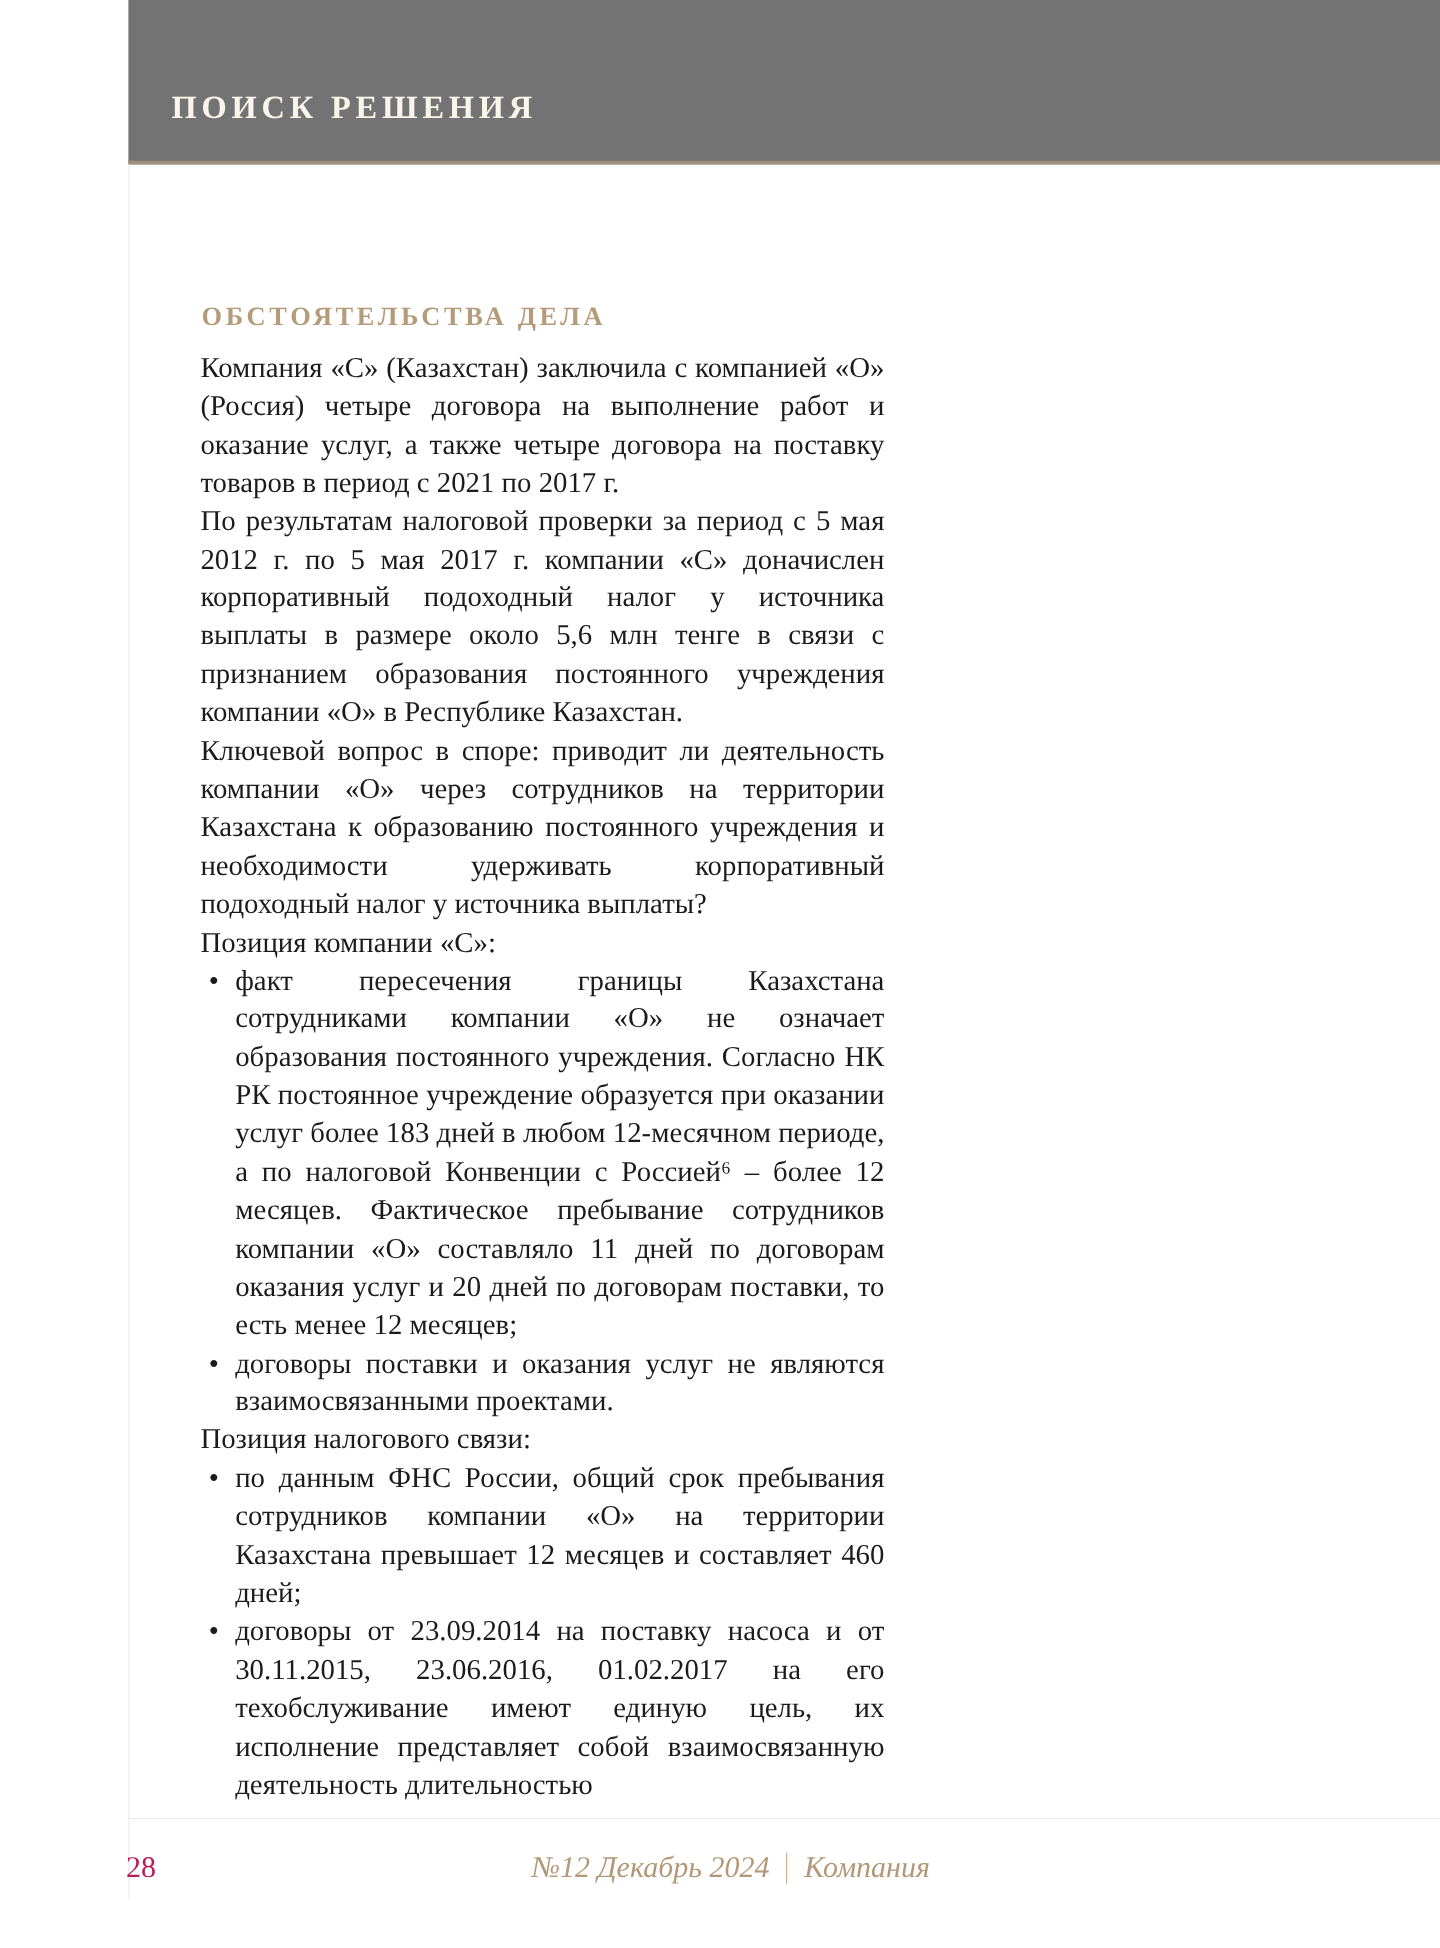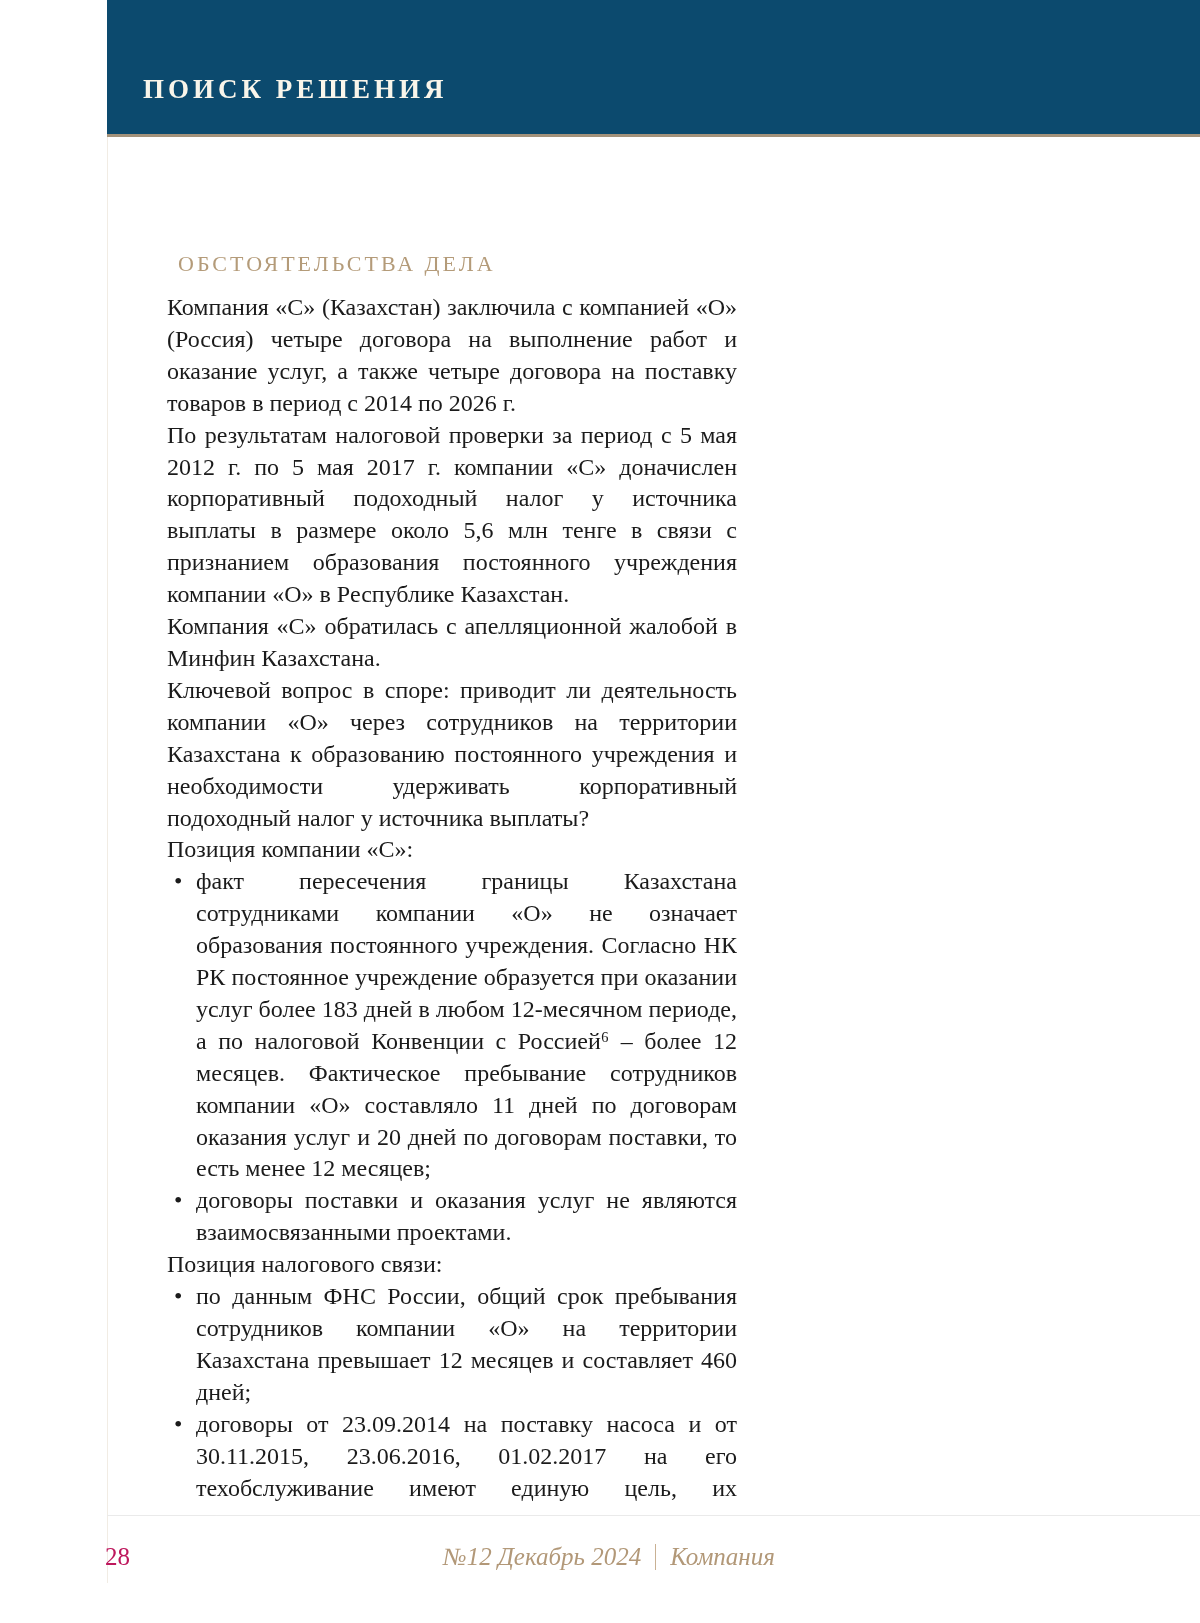--- a/index.html
+++ b/index.html
@@ -16,21 +16,21 @@
     color: #1b1b1b;
   }
 
   
   .band {
     position: absolute;
     left: 107px;
     top: 0;
     right: 0;
     height: 134px;
-    background: #0c4a6e;
+    background: #737373;
     border-bottom: 3px solid #a3927b;
     text-decoration: underline;
   }
   .band-title {
     position: absolute;
     left: 36px;
     top: 74px;
     font-size: 27px;
     font-weight: bold;
     letter-spacing: 4px;
@@ -51,23 +51,23 @@
   
   .content {
     position: absolute;
     left: 167px;
     top: 251px;
     width: 570px;
     height: 1254px;
     overflow: hidden;
   }
   .section-heading {
-    margin: 0 0 15px 11px;
+    margin: 0 0 15px 1px;
     font-size: 22px;
-    font-weight: normal;
+    font-weight: bold;
     letter-spacing: 3px;
     color: #b49b79;
     white-space: nowrap;
   }
   .para {
     margin: 0;
     text-align: justify;
     font-size: 24px;
     line-height: 31.9px;
     hyphens: auto;
@@ -133,23 +133,22 @@
 
 <div class="band">
   <div class="band-title">ПОИСК РЕШЕНИЯ</div>
 </div>
 
 <div class="page-edge"></div>
 
 <div class="content">
   <h2 class="section-heading">ОБСТОЯТЕЛЬСТВА ДЕЛА</h2>
   <div>
-      <p class="para">Компания «С» (Казахстан) заключила с компанией «О» (Россия) четыре договора на выполнение работ и оказание услуг, а также четыре договора на поставку товаров в период с 2014 по 2026 г.</p>
+      <p class="para">Компания «С» (Казахстан) заключила с компанией «О» (Россия) четыре договора на выполнение работ и оказание услуг, а также четыре договора на поставку товаров в период с 2021 по 2017 г.</p>
       <p class="para">По результатам налоговой проверки за период с 5 мая 2012 г. по 5 мая 2017 г. компании «С» доначислен корпоративный подоходный налог у источника выплаты в размере около 5,6 млн тенге в связи с признанием образования постоянного учреждения компании «О» в Республике Казахстан.</p>
-      <p class="para">Компания «С» обратилась с апелляционной жалобой в Минфин Казахстана.</p>
       <p class="para">Ключевой вопрос в споре: приводит ли деятельность компании «О» через сотрудников на территории Казахстана к образованию постоянного учреждения и необходимости удерживать корпоративный подоходный налог у источника выплаты?</p>
       <p class="para">Позиция компании «С»:</p>
       <ul class="bullets">
         <li><span class="bullet-marker">•</span>факт пересечения границы Казахстана сотрудниками компании «О» не означает образования постоянного учреждения. Согласно НК РК постоянное учреждение образуется при оказании услуг более 183 дней в любом 12-месячном периоде, а по налоговой Конвенции с Россией⁶ – более 12 месяцев. Фактическое пребывание сотрудников компании «О» составляло 11 дней по договорам оказания услуг и 20 дней по договорам поставки, то есть менее 12 месяцев;</li>
         <li><span class="bullet-marker">•</span>договоры поставки и оказания услуг не являются взаимосвязанными проектами.</li>
       </ul>
       <p class="para">Позиция налогового связи:</p>
       <ul class="bullets">
         <li><span class="bullet-marker">•</span>по данным ФНС России, общий срок пребывания сотрудников компании «О» на территории Казахстана превышает 12 месяцев и составляет 460 дней;</li>
         <li><span class="bullet-marker">•</span>договоры от 23.09.2014 на поставку насоса и от 30.11.2015, 23.06.2016, 01.02.2017 на его техобслуживание имеют единую цель, их исполнение представляет собой взаимосвязанную деятельность длительностью</li>

